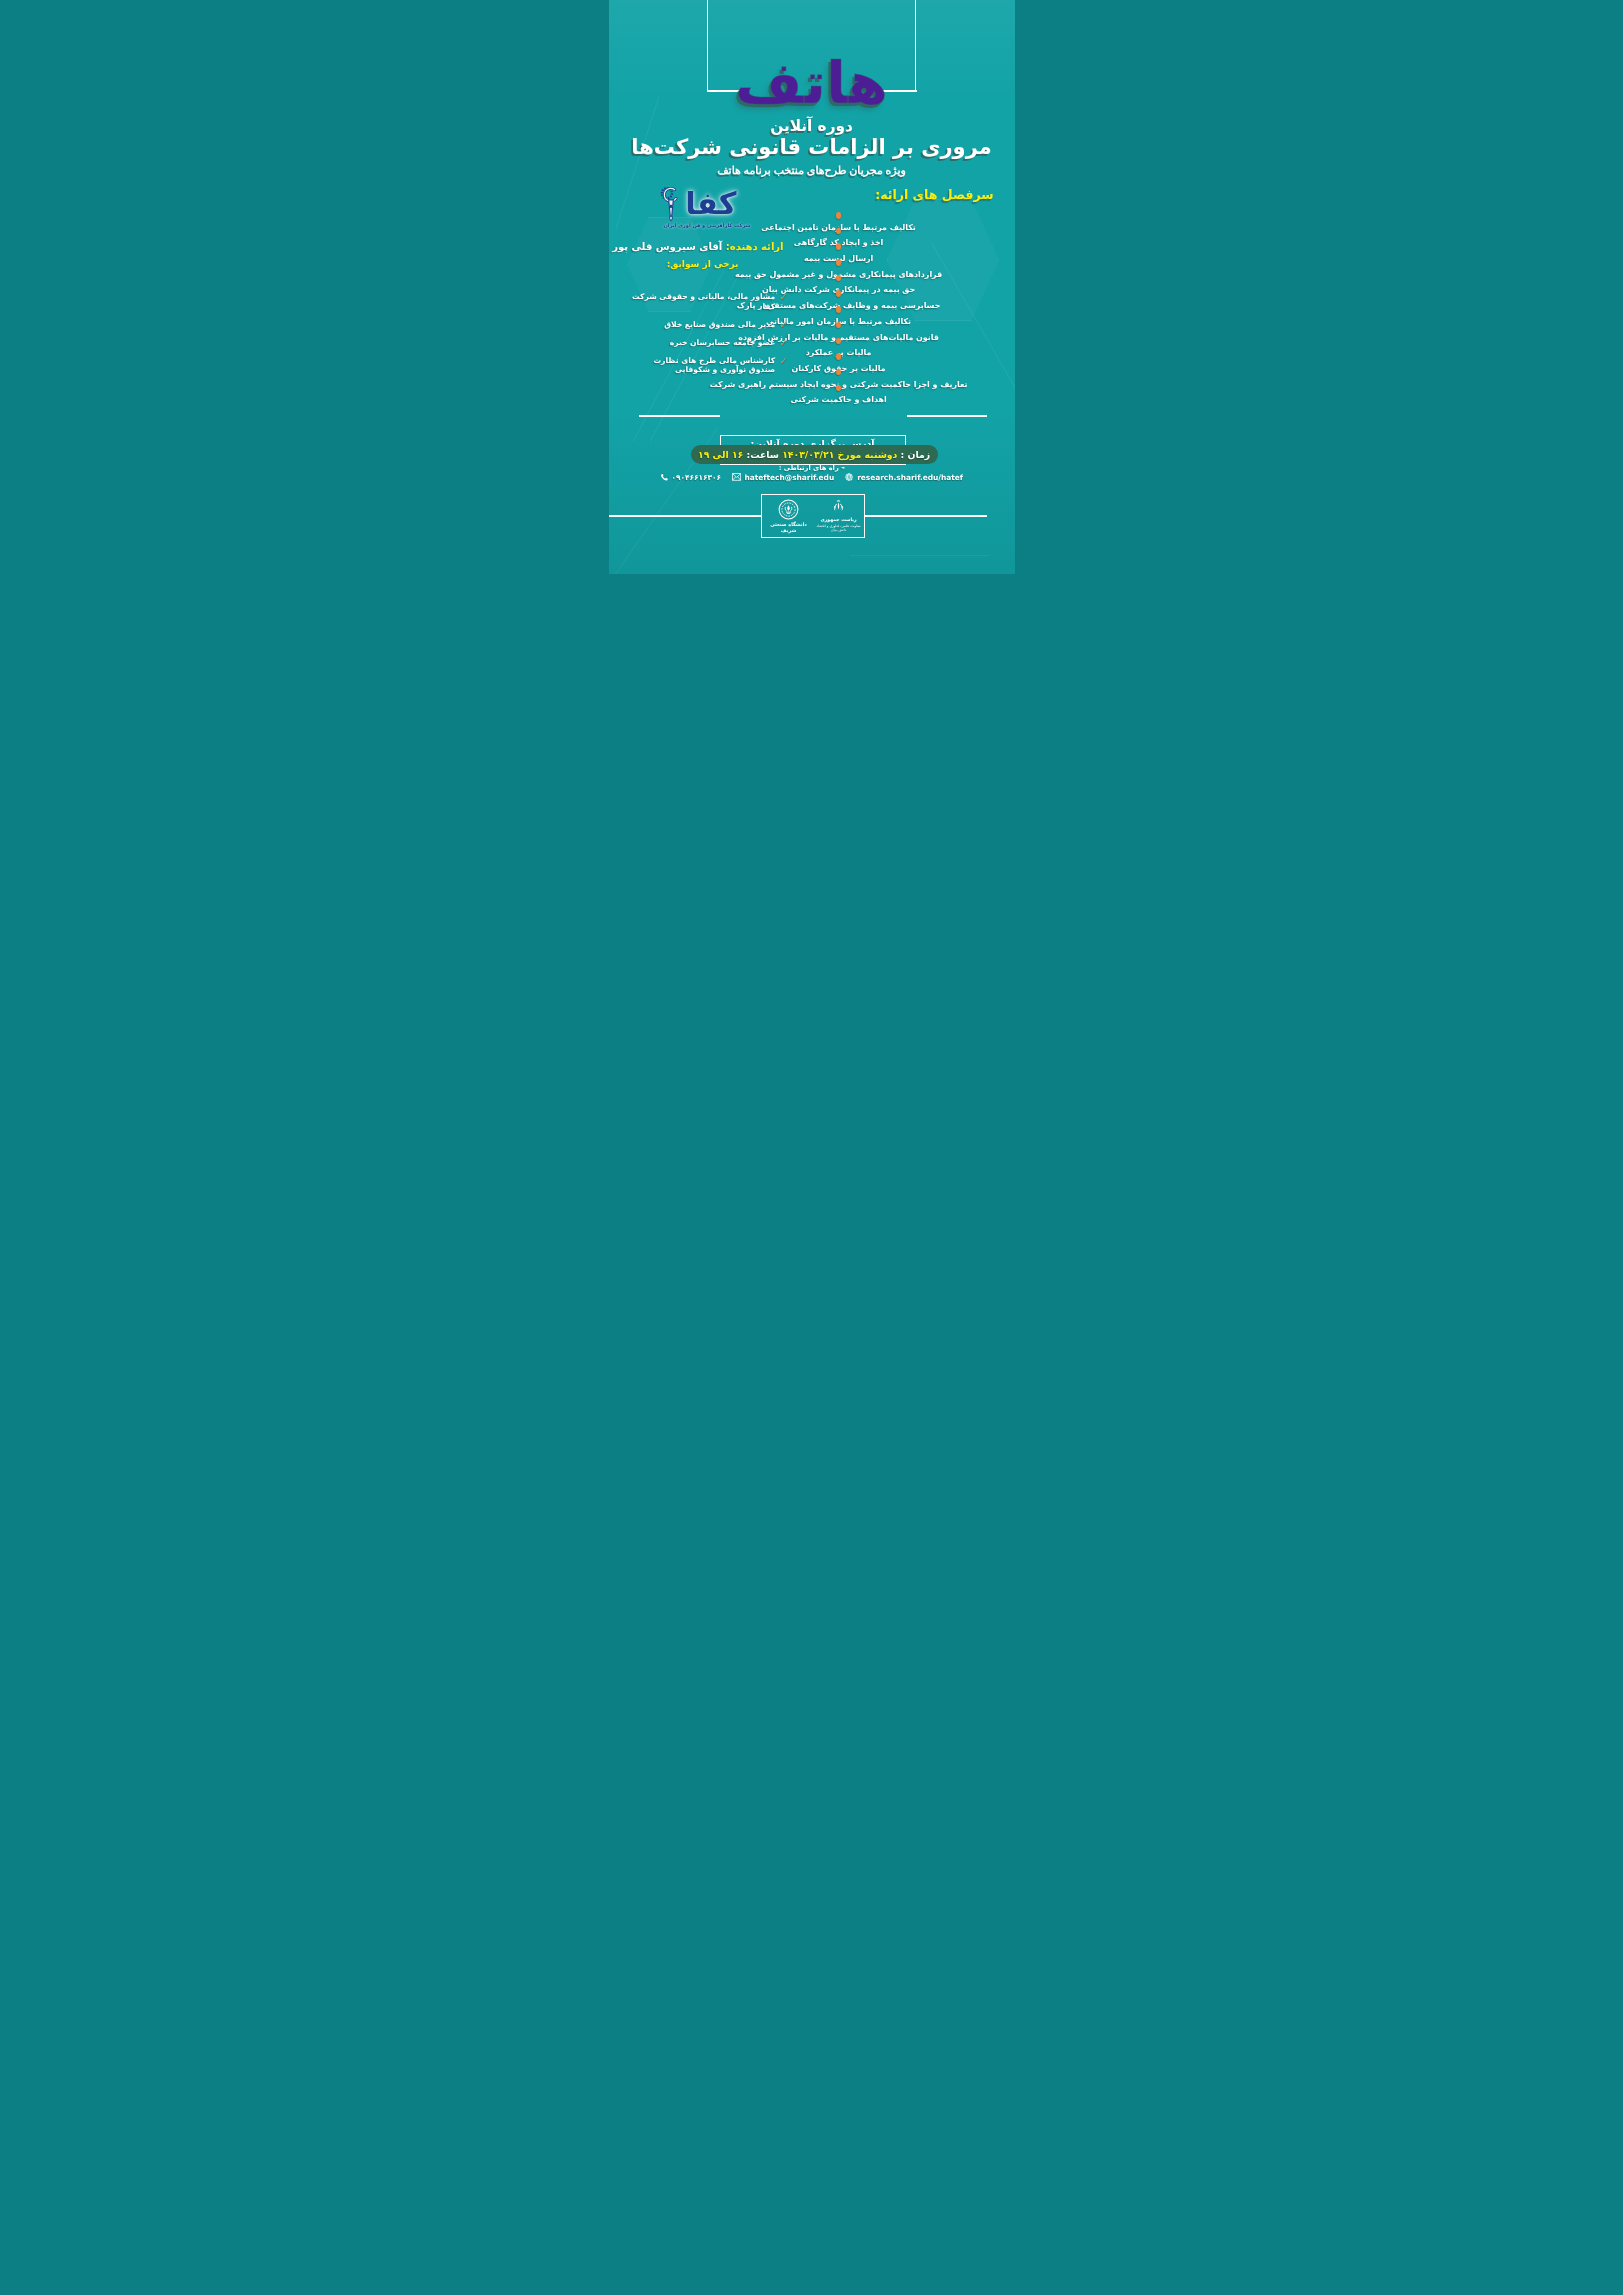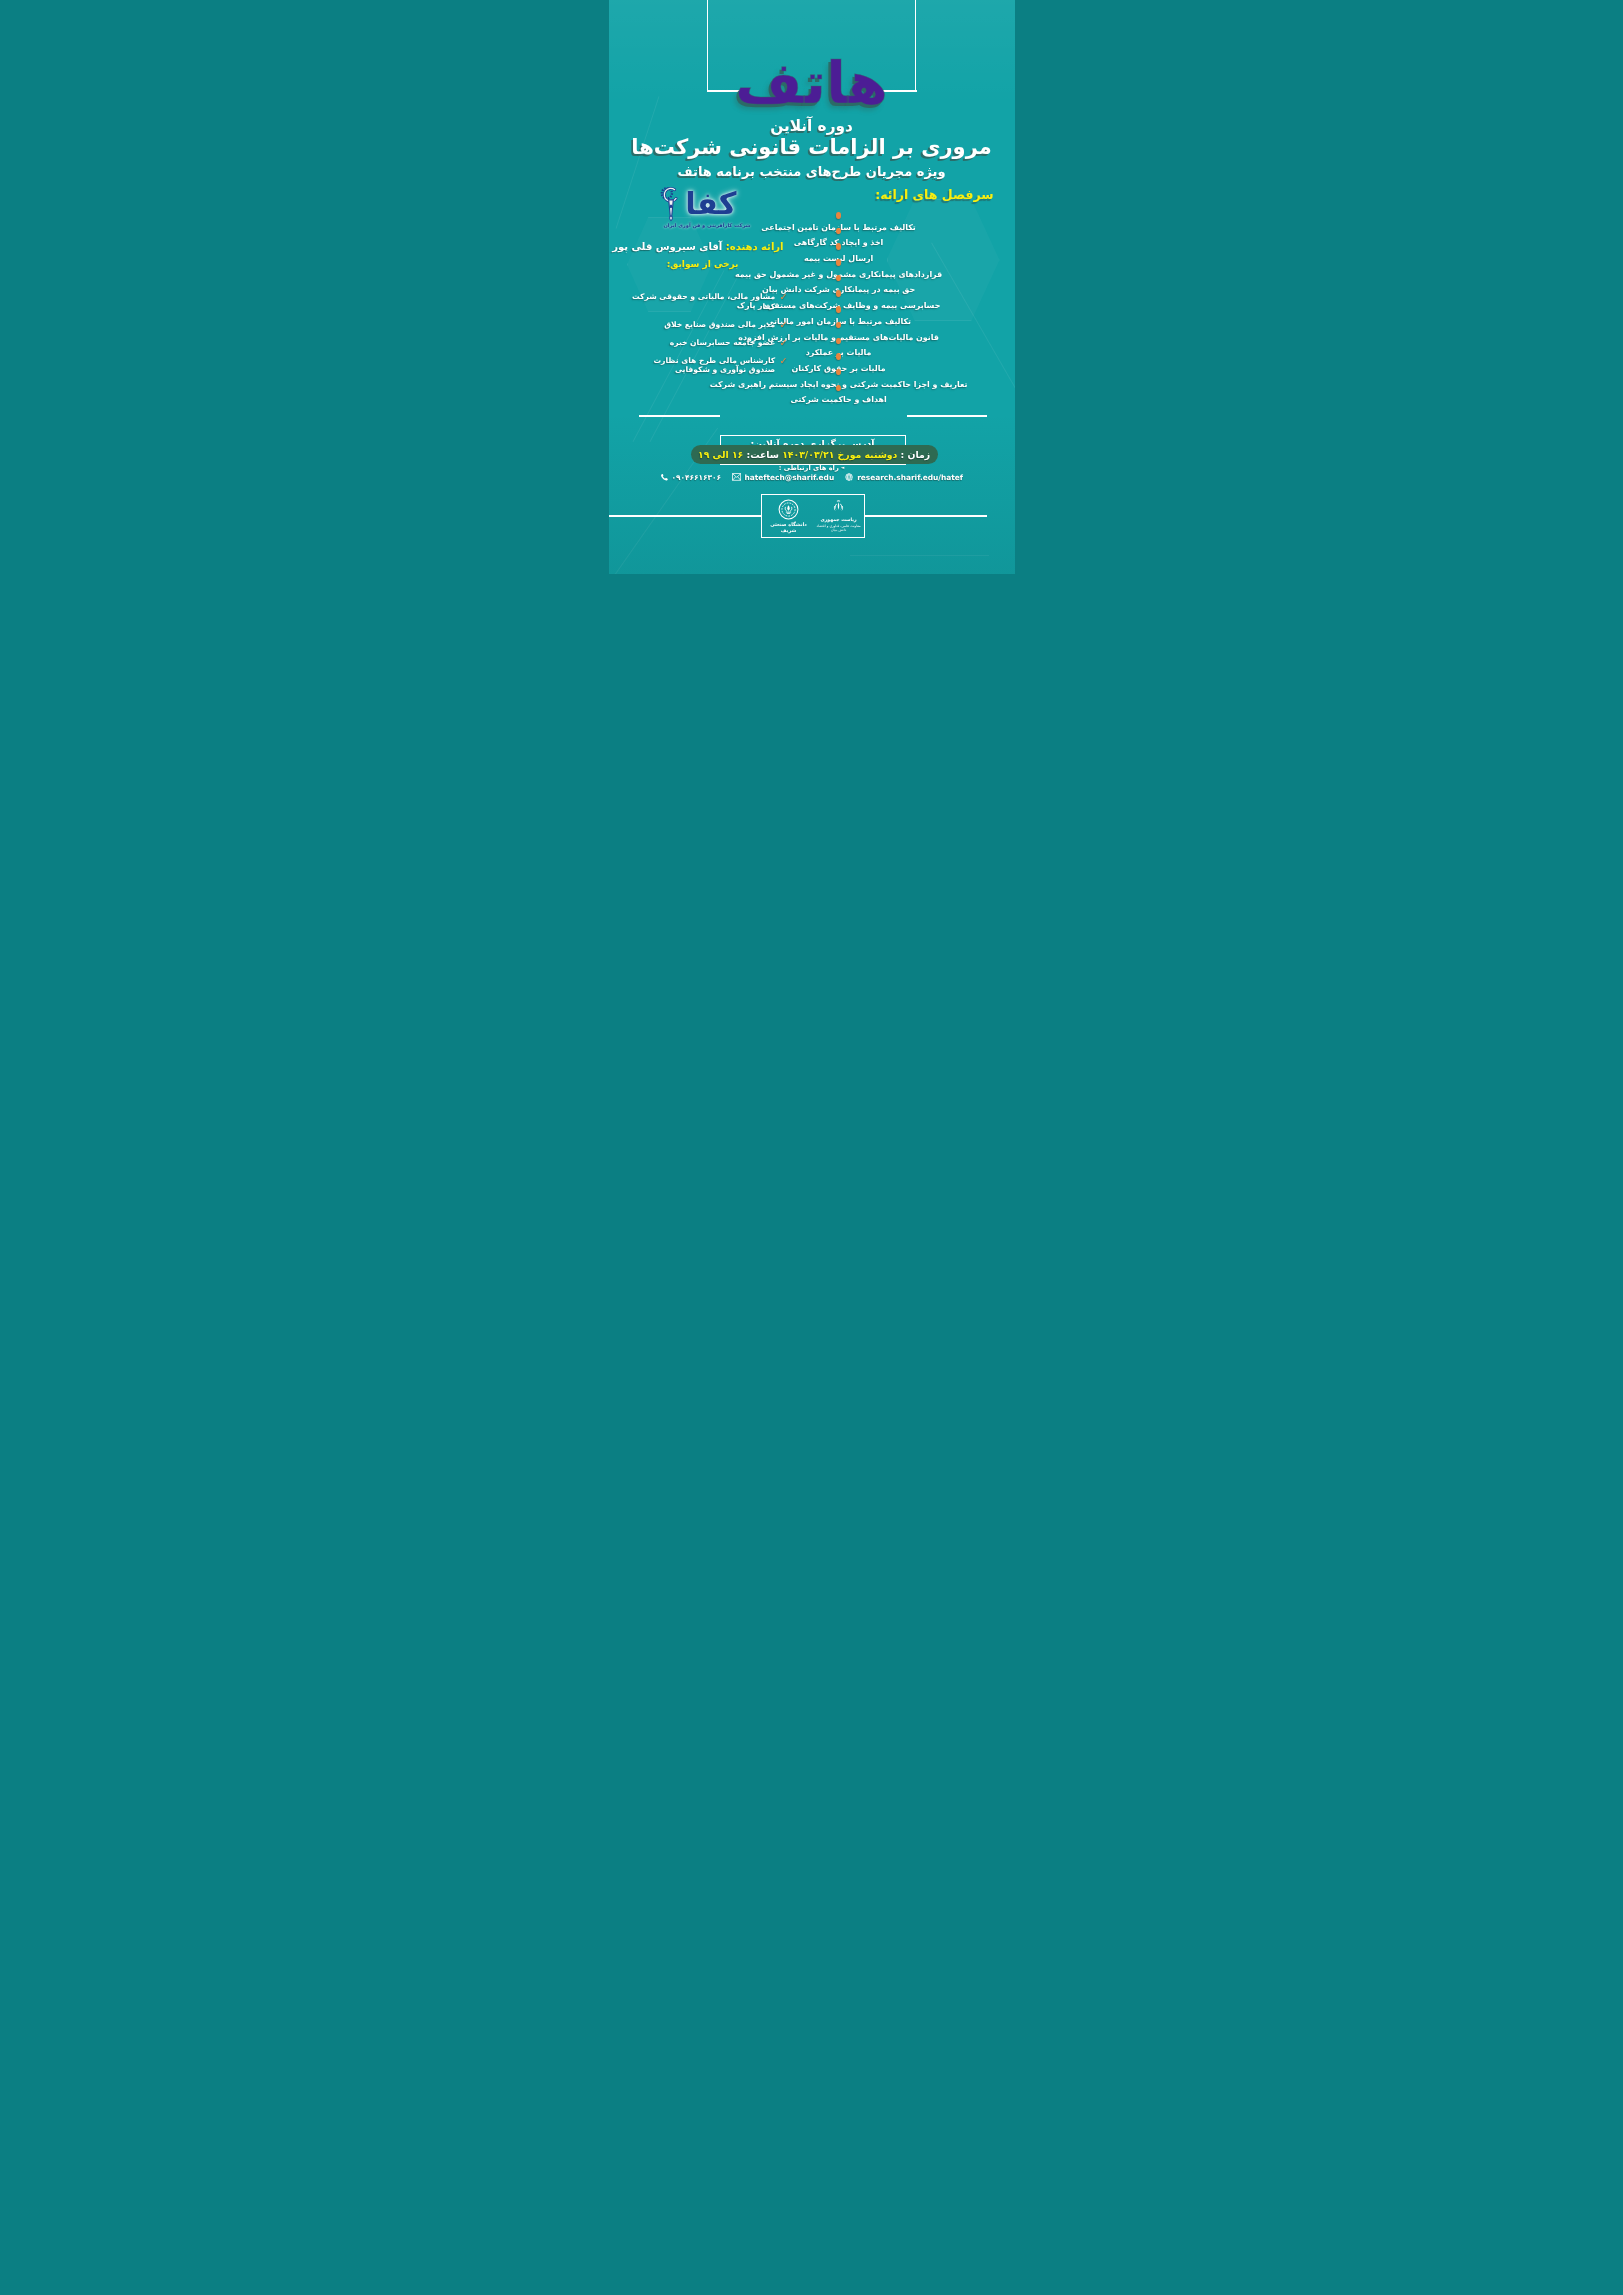--- a/index.html
+++ b/index.html
@@ -43,21 +43,21 @@
   
   .title{
     position:absolute;left:0;right:0;top:52px;text-align:center;
     font-size:58px;line-height:1.1;font-weight:bold;color:#4c1d95;
     -webkit-text-stroke:0.9px rgba(54,106,100,.45);
     text-shadow:-2.3px 2.8px 0.5px rgba(47,100,95,.85), -4.2px 5.6px 4.6px rgba(47,100,95,.35);
   }
   .sub{position:absolute;left:0;right:0;text-align:center;color:#fff;font-weight:bold;}
   .sub1{top:117px;font-size:15.3px;text-shadow:-1.4px 1.9px 0.5px rgba(47,100,95,.85);}
   .sub2{top:135px;font-size:21px;text-shadow:-1.9px 2.3px 0.5px rgba(47,100,95,.85);}
-  .sub3{top:164px;font-size:13px;text-shadow:-1.4px 1.9px 0.5px rgba(47,100,95,.85);}
+  .sub3{top:164px;font-size:11px;text-shadow:-1.4px 1.9px 0.5px rgba(47,100,95,.85);font-family:Liberation Serif, serif;}
   
   .topics-heading{
     position:absolute;top:187px;right:21px;
     color:var(--yellow,#f8ee0f);font-size:12.5px;font-weight:bold;
     text-shadow:-1.4px 1.9px 0.9px rgba(40,90,85,.6);
   }
   ul.topics{position:absolute;top:212px;right:47px;margin:0;padding:0;list-style:none;}
   ul.topics li{
     display:flex;align-items:center;gap:4.2px;height:15.7px;white-space:nowrap;
     justify-content:flex-start;color:#fff;font-weight:bold;font-size:7.9px;

